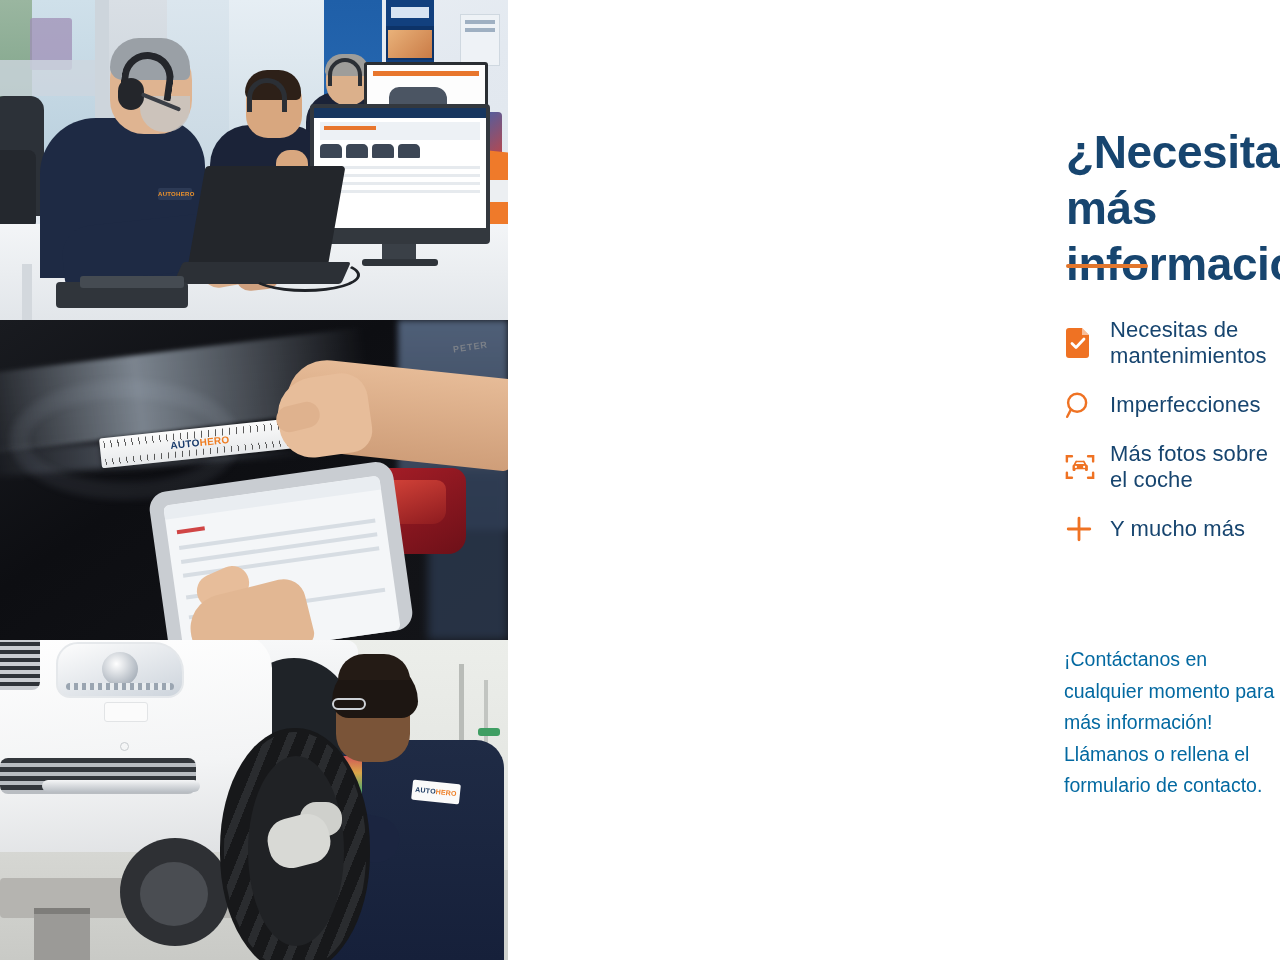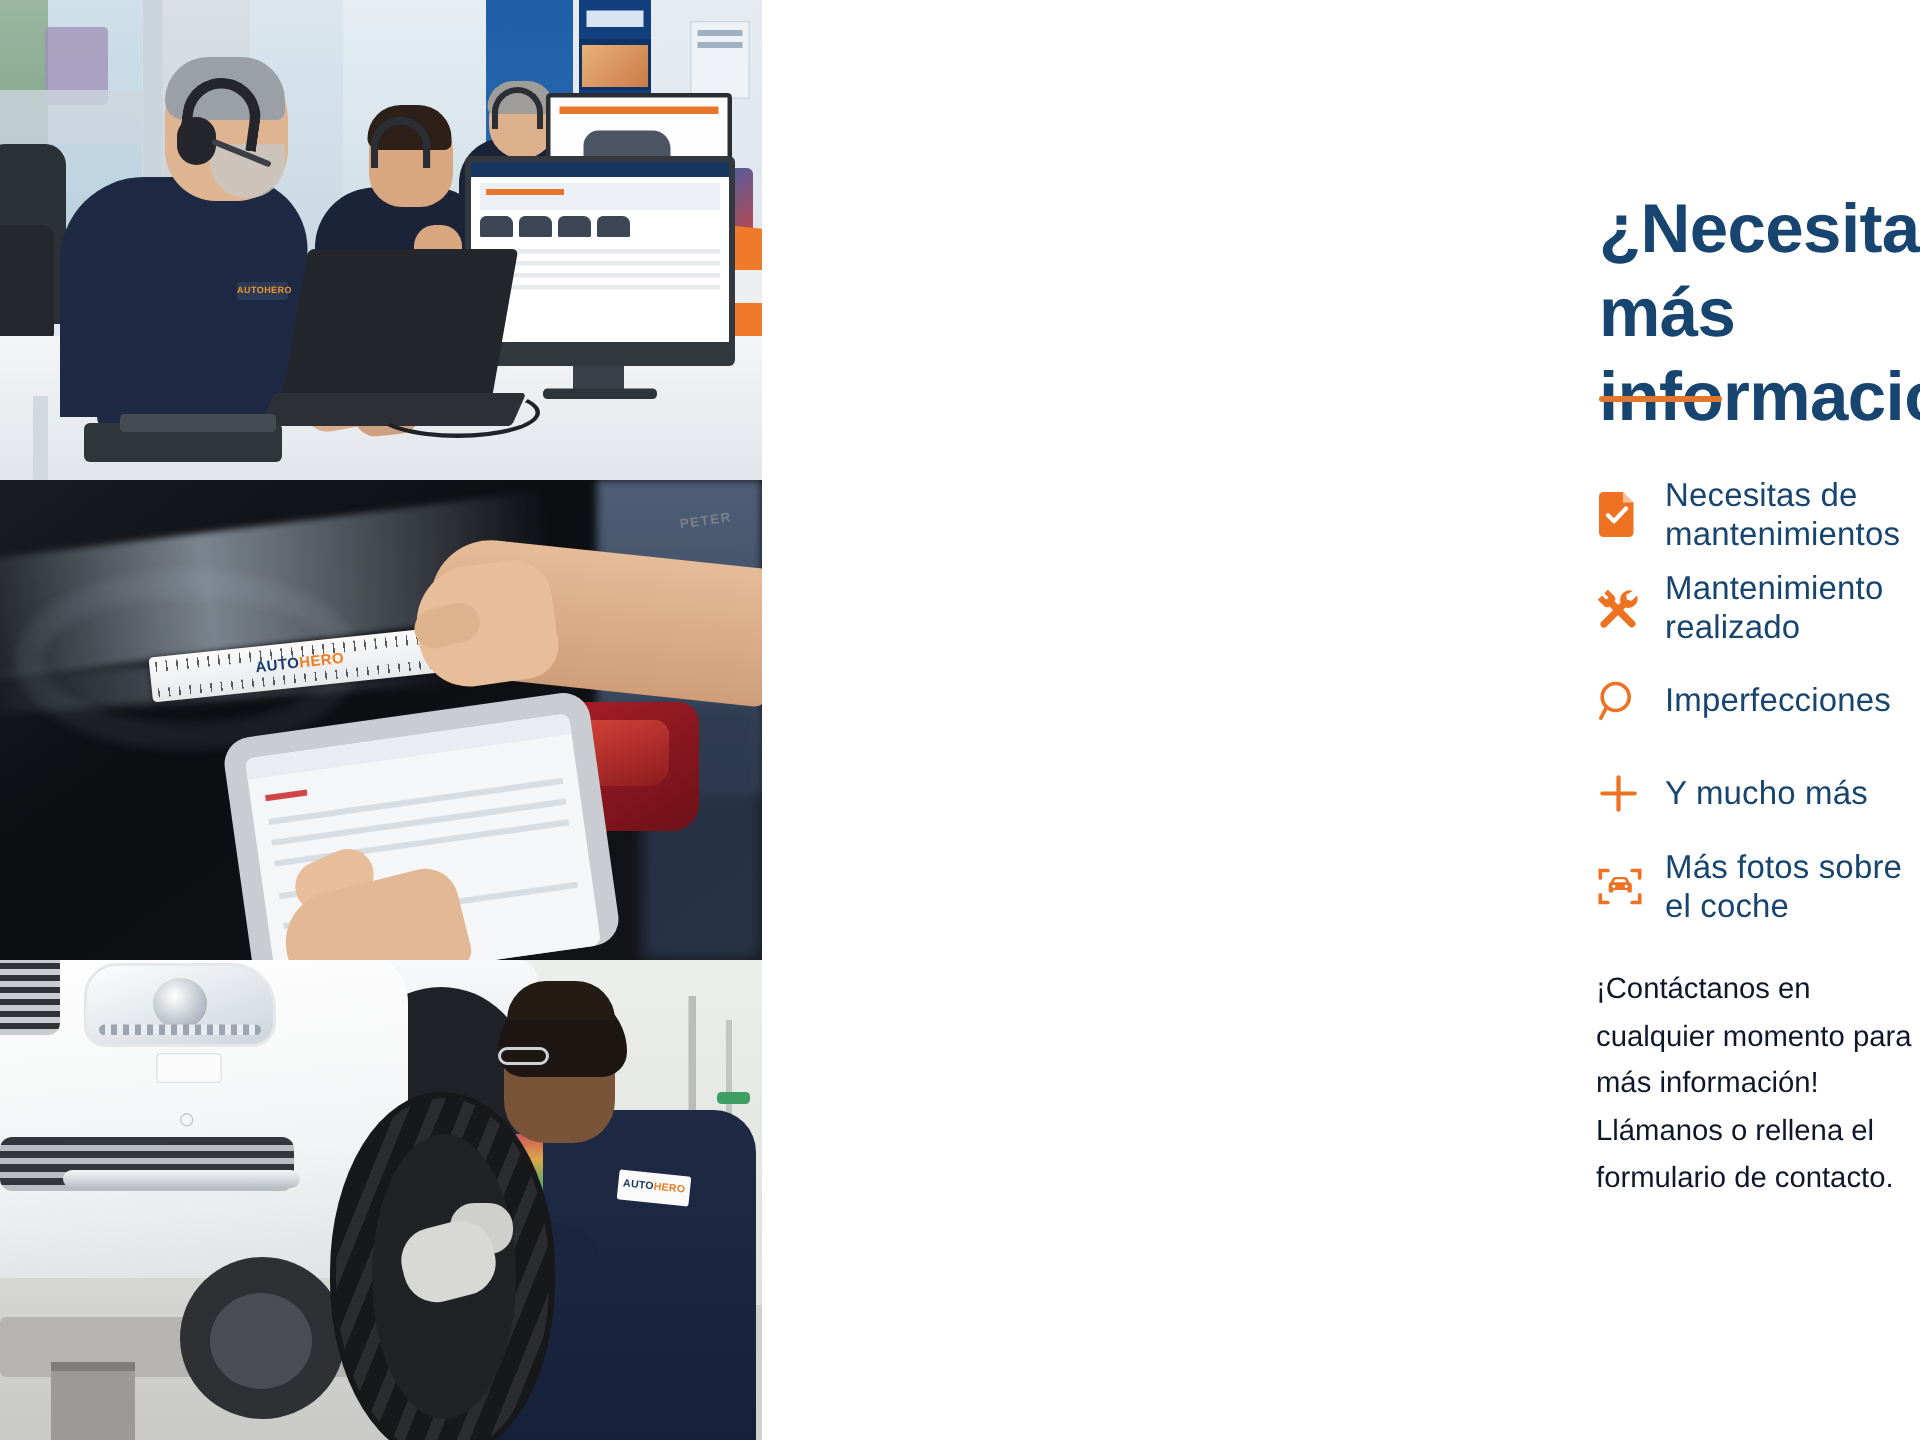--- a/index.html
+++ b/index.html
@@ -166,21 +166,21 @@
   }
   .divider { position:absolute; left:558px; top:264px; width:82px; height:4px; background:#e2762c; border-radius:2px; }
 
   .features { position:absolute; left:556px; top:312px; }
   .feat { display:flex; align-items:center; height:62px; }
   .feat .ico { width:46px; display:flex; align-items:center; justify-content:flex-start; flex:0 0 46px; }
   .feat .lbl { font-size:22px; color:#17456f; font-weight:400; letter-spacing:.1px; }
 
   .contact {
     position:absolute; left:556px; top:644px;
-    font-size:19.5px; line-height:1.62; color:#0f172a;
+    font-size:19.5px; line-height:1.62; color:#0369a1;
     white-space:pre-line;
   }
 </style>
 </head>
 <body>
 
 <div class="page">
 
   <div class="photo-col">
 
@@ -358,60 +358,51 @@
         <span class="ico">
           <svg width="28" height="32" viewBox="0 0 28 32">
             <path fill="#ef7223" d="M5 1h13l7 7v20a3 3 0 0 1-3 3H5a3 3 0 0 1-3-3V4a3 3 0 0 1 3-3z"></path>
             <path fill="#ffffff" opacity=".55" d="M18 1l7 7h-7z"></path>
             <path fill="none" stroke="#ffffff" stroke-width="2.8" stroke-linecap="round" stroke-linejoin="round" d="M8 16.5l4 4 8-8.5"></path>
           </svg>
         </span>
         <span class="lbl">Necesitas de mantenimientos</span>
       </div>
 
-      <div class="feat">
-        <span class="ico">
-          <svg width="30" height="30" viewBox="0 0 32 32">
-            <path fill="#ef7223" d="M6.4 3.3l4.4 4.4a3.1 3.1 0 0 1 .4 3.9l14.1 14.1a2.6 2.6 0 1 1-3.7 3.7L7.6 15.3a3.1 3.1 0 0 1-3.9-.4L-0.7 10.5l3-3 3 3 1.6-1.6-3-3 3-3z" transform="translate(2,0)"></path>
-            <path fill="#ef7223" d="M27.4 2.6a7.2 7.2 0 0 0-9.3 9l-15 15a2.7 2.7 0 0 0 3.8 3.8l15-15a7.2 7.2 0 0 0 8.9-9.3l-4.1 4.1-3.6-.8-.8-3.6z" transform="translate(-1,0) scale(0.92) translate(2,2)"></path>
-          </svg>
-        </span>
-        <span class="lbl">Mantenimiento realizado</span>
-      </div>
 
       <div class="feat">
         <span class="ico">
           <svg width="30" height="30" viewBox="0 0 32 32">
             <circle cx="14" cy="13.5" r="9.6" fill="none" stroke="#ef7223" stroke-width="2.6"></circle>
             <path d="M7.2 21.2L3.4 28.6" fill="none" stroke="#ef7223" stroke-width="2.6" stroke-linecap="round"></path>
           </svg>
         </span>
         <span class="lbl">Imperfecciones</span>
-      </div>
-
-      <div class="feat">
-        <span class="ico">
-          <svg width="30" height="30" viewBox="0 0 32 32">
-            <path d="M16 4.5v23M4.5 16h23" fill="none" stroke="#ef7223" stroke-width="3" stroke-linecap="round"></path>
-          </svg>
-        </span>
-        <span class="lbl">Y mucho más</span>
       </div>
 
       <div class="feat">
         <span class="ico">
           <svg width="32" height="30" viewBox="0 0 34 32">
             <g fill="none" stroke="#ef7223" stroke-width="2.6" stroke-linecap="round">
               <path d="M3 10V4.6h5.4M31 10V4.6h-5.4M3 22v5.4h5.4M31 22v5.4h-5.4"></path>
             </g>
             <path fill="#ef7223" d="M10.2 13.2l1.5-2.9a2 2 0 0 1 1.8-1.1h7a2 2 0 0 1 1.8 1.1l1.5 2.9c1 .2 1.6 1 1.6 2v4.1c0 .5-.4.9-.9.9h-1.3c-.5 0-.9-.4-.9-.9v-.8h-10v.8c0 .5-.4.9-.9.9H9.9c-.5 0-.9-.4-.9-.9v-4.1c0-1 .6-1.8 1.2-2zm2.3-.3h9l-1.1-2.1h-6.8zm.1 4.2a1.2 1.2 0 1 0 0-2.4 1.2 1.2 0 0 0 0 2.4zm8.8 0a1.2 1.2 0 1 0 0-2.4 1.2 1.2 0 0 0 0 2.4z"></path>
           </svg>
         </span>
         <span class="lbl">Más fotos sobre el coche</span>
       </div>
 
+      <div class="feat">
+        <span class="ico">
+          <svg width="30" height="30" viewBox="0 0 32 32">
+            <path d="M16 4.5v23M4.5 16h23" fill="none" stroke="#ef7223" stroke-width="3" stroke-linecap="round"></path>
+          </svg>
+        </span>
+        <span class="lbl">Y mucho más</span>
+      </div>
+
     </div>
 
     <p class="contact">¡Contáctanos en cualquier momento para más información!
 Llámanos o rellena el formulario de contacto.</p>
 
   </div>
 </div>
 
 </body></html>

